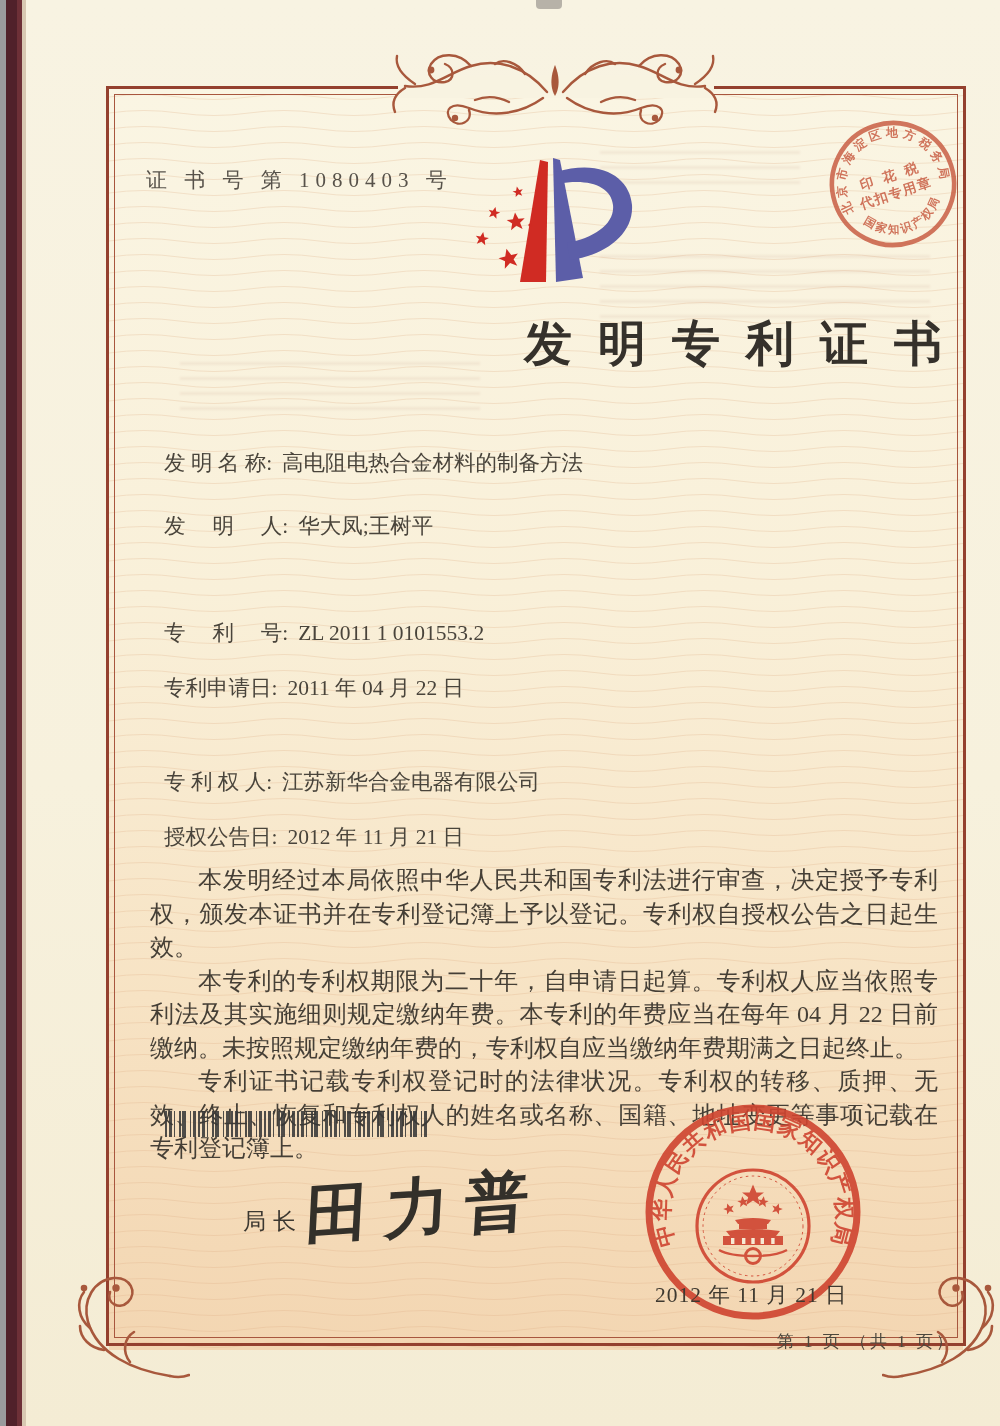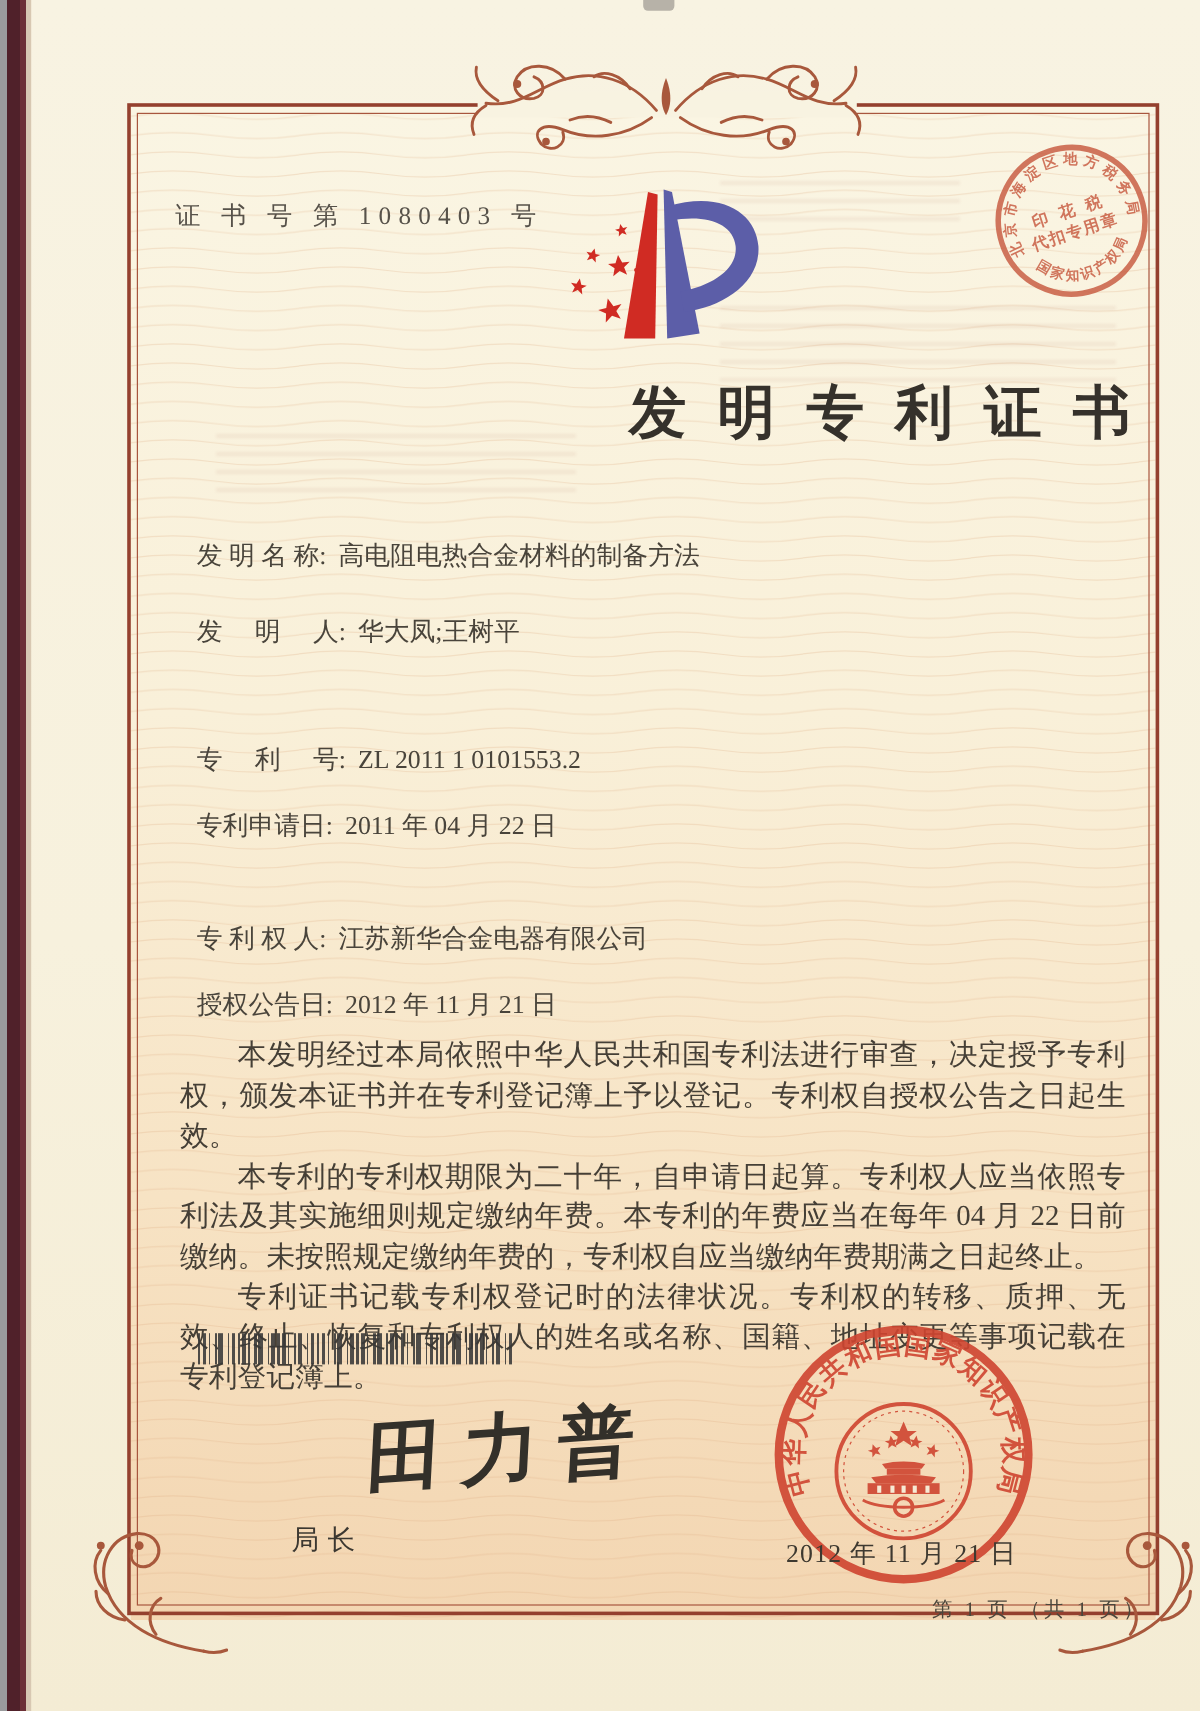--- a/index.html
+++ b/index.html
@@ -35,21 +35,21 @@
   .paras p{margin:0;text-indent:2em;}
   .barcode{position:absolute;left:165px;top:1111px;width:262px;height:26px;opacity:.88;
     background:repeating-linear-gradient(90deg,
       #383838 0 2px,transparent 2px 4px,
       #383838 4px 7px,transparent 7px 9px,
       #383838 9px 10px,transparent 10px 14px,
       #383838 14px 16px,transparent 16px 17px,
       #383838 17px 21px,transparent 21px 25px,
       #383838 25px 26px,transparent 26px 28px,
       #383838 28px 31px,transparent 31px 33px);}
-  .director{position:absolute;left:243px;top:1268px;font-size:23px;letter-spacing:7px;color:#3c3831;}
+  .director{position:absolute;left:243px;top:1206px;font-size:23px;letter-spacing:7px;color:#3c3831;}
   .signature{position:absolute;left:305px;top:1164px;font-size:64px;font-weight:bold;color:#33302a;
     letter-spacing:16px;transform:rotate(-4deg) skewX(-7deg);white-space:nowrap;}
   .seal-date{position:absolute;left:655px;top:1280px;font-size:21.5px;letter-spacing:1px;color:#3e3930;white-space:nowrap;}
   .footer{position:absolute;left:96px;top:1330px;width:860px;text-align:right;font-size:17px;
     letter-spacing:3px;color:#4b463c;}
   .seal-text{font-family:"Liberation Sans","DejaVu Sans",sans-serif;font-weight:bold;}
 </style>
 </head>
 <body>
 

